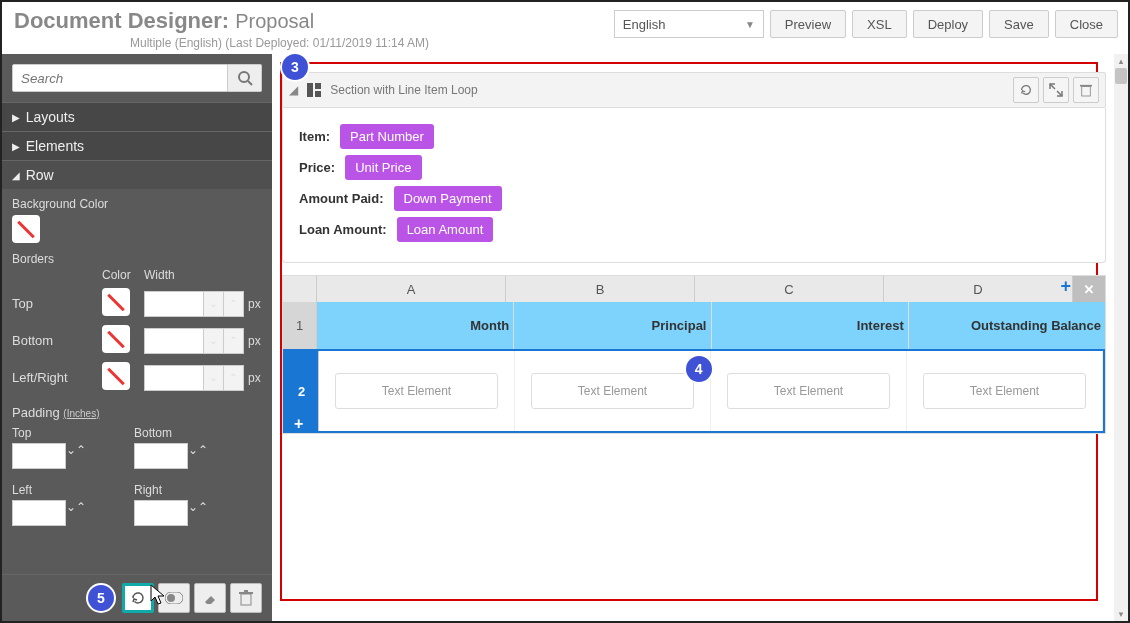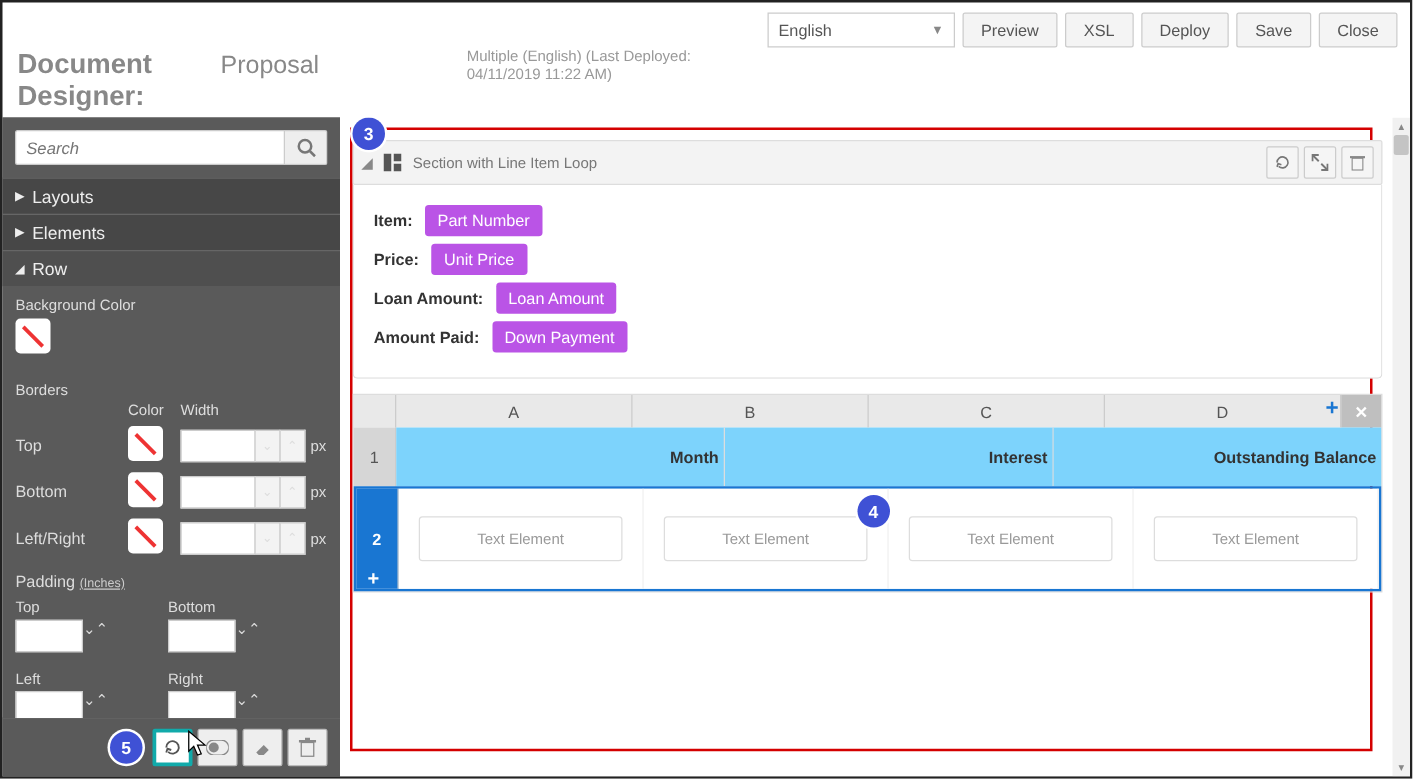--- a/index.html
+++ b/index.html
@@ -1,21 +1,21 @@
 <!DOCTYPE html>
 <html><head>
 <meta charset="utf-8">
 <style>
   * { box-sizing: border-box; margin: 0; padding: 0; }
   body { font-family: Arial, Helvetica, sans-serif; font-size: 13px; color: #333; background: #fff; width: 1130px; height: 623px; overflow: hidden; position: relative; }
   .app { display: flex; flex-direction: column; width: 100%; height: 100%; border: 2px solid #222; }
 
   
   .header { padding: 6px 10px 4px 12px; display: flex; justify-content: space-between; align-items: flex-start; }
-  .header-left { display: flex; flex-direction: row; gap: 2px; margin-top: 30px; }
+  .header-left { display: flex; flex-direction: column; gap: 2px; }
   .title-line { display: flex; align-items: baseline; gap: 6px; }
   .title-main { font-size: 22px; font-weight: bold; color: #888; }
   .title-sub { font-size: 20px; color: #888; font-weight: normal; }
   .subtitle { font-size: 12px; color: #999; padding-left: 116px; }
   .header-right { display: flex; gap: 6px; align-items: center; padding-top: 2px; }
   .lang-select { width: 150px; height: 28px; border: 1px solid #ccc; background: #fff; display: flex; align-items: center; justify-content: space-between; padding: 0 8px; color: #555; }
   .lang-arrow { font-size: 10px; color: #888; }
   .hdr-btn { height: 28px; padding: 0 14px; background: #f4f4f4; border: 1px solid #ccc; border-radius: 2px; color: #555; font-size: 13px; cursor: pointer; }
 
   
@@ -24,21 +24,21 @@
   .search-row { background: #5a5a5a; padding: 10px; display: flex; gap: 0; align-items: center; justify-content: space-between; }
   .search-input { flex: 1; height: 28px; border: 1px solid #ccc; padding: 0 8px; font-style: italic; color: #888; background: #fff; border-radius: 2px 0 0 2px; }
   .search-btn { width: 34px; height: 28px; background: #eee; border: 1px solid #ccc; border-left: none; display:flex; align-items:center; justify-content:center; border-radius: 0 2px 2px 0; }
   .sb-section { background: #474747; color: #eee; padding: 6px 10px; display: flex; align-items: center; gap: 6px; border-top: 1px solid #666; cursor: pointer; font-size: 14px; }
   .sb-section.active { background: #4f4f4f; }
   .tri { font-size: 10px; }
   .panel { background: #5a5a5a; color: #ddd; padding: 8px 10px 10px 10px; font-size: 12px; flex: 1; overflow: auto; }
   .panel-label { font-size: 12px; color: #ddd; margin-bottom: 4px; }
   .swatch { width: 28px; height: 28px; background: #fff; border-radius: 4px; display:inline-flex; align-items:center; justify-content:center; position:relative;}
   .swatch::after{ content:""; position:absolute; width:22px; height:3px; background:#e33; transform:rotate(45deg);}
-  .borders-header { display:flex; gap: 0; margin-top:19px; }
+  .borders-header { display:flex; gap: 0; margin-top:6px; }
   .borders-header .lbl { width: 90px; }
   .borders-header .col { width: 42px; font-size: 12px; }
   .borders-header .wcol { width: 110px; font-size:12px;}
   .border-row { display:flex; align-items:center; gap:0; margin-top:6px;}
   .border-row .name { width: 90px; font-size:13px;}
   .border-row .sw { width:42px; }
   .spin { display:inline-flex; align-items:stretch; height:26px; }
   .spin input { width: 60px; border:1px solid #ccc; padding: 0 4px; font-size:12px;}
   .spin .dd { width:20px; border:1px solid #ccc; border-left:none; background:#f3f3f3; display:flex; align-items:center; justify-content:center; font-size:10px;}
   .spin .up { width:20px; border:1px solid #ccc; border-left:none; background:#f3f3f3; display:flex; align-items:center; justify-content:center; font-size:10px;}
@@ -101,21 +101,21 @@
 <body>
 
 <div class="app">
 
   <div class="header">
     <div class="header-left">
       <div class="title-line">
         <span class="title-main">Document Designer:</span>
         <span class="title-sub">Proposal</span>
       </div>
-      <div class="subtitle">Multiple (English)  (Last Deployed: 04/11/2019 11:22 AM)</div>
+      <div class="subtitle">Multiple (English)  (Last Deployed: 01/11/2019 11:14 AM)</div>
     </div>
     <div class="header-right">
       <div class="lang-select">
         <span>English</span>
         <span class="lang-arrow">▼</span>
       </div>
       <button class="hdr-btn">Preview</button>
       <button class="hdr-btn">XSL</button>
       <button class="hdr-btn">Deploy</button>
       <button class="hdr-btn">Save</button>
@@ -309,42 +309,43 @@
         <div class="props-card">
           <div class="prop-row">
               <span class="prop-label">Item:</span>
               <span class="chip">Part Number</span>
             </div>
           <div class="prop-row">
               <span class="prop-label">Price:</span>
               <span class="chip">Unit Price</span>
             </div>
           <div class="prop-row">
+              <span class="prop-label">Amount Paid:</span>
+              <span class="chip">Down Payment</span>
+            </div>
+          <div class="prop-row">
               <span class="prop-label">Loan Amount:</span>
               <span class="chip">Loan Amount</span>
-            </div>
-          <div class="prop-row">
-              <span class="prop-label">Amount Paid:</span>
-              <span class="chip">Down Payment</span>
             </div>
         </div>
 
         <div class="grid">
           <div class="grid-header">
             <div class="gh-corner"></div>
             <div class="gh-col">A</div>
             <div class="gh-col">B</div>
             <div class="gh-col">C</div>
             <div class="gh-col">D</div>
             <div class="gh-plus">+</div>
             <div class="gh-close">✕</div>
           </div>
           <div class="grid-row head">
             <div class="gr-num">1</div>
             <div class="gc">Month</div>
+            <div class="gc">Principal</div>
             <div class="gc">Interest</div>
             <div class="gc">Outstanding Balance</div>
           </div>
           <div class="grid-row data">
             <div class="gr-num">2</div>
             <div class="dc">
                 <div class="placeholder">Text Element</div>
               </div>
             <div class="dc">
                 <div class="placeholder">Text Element</div>

